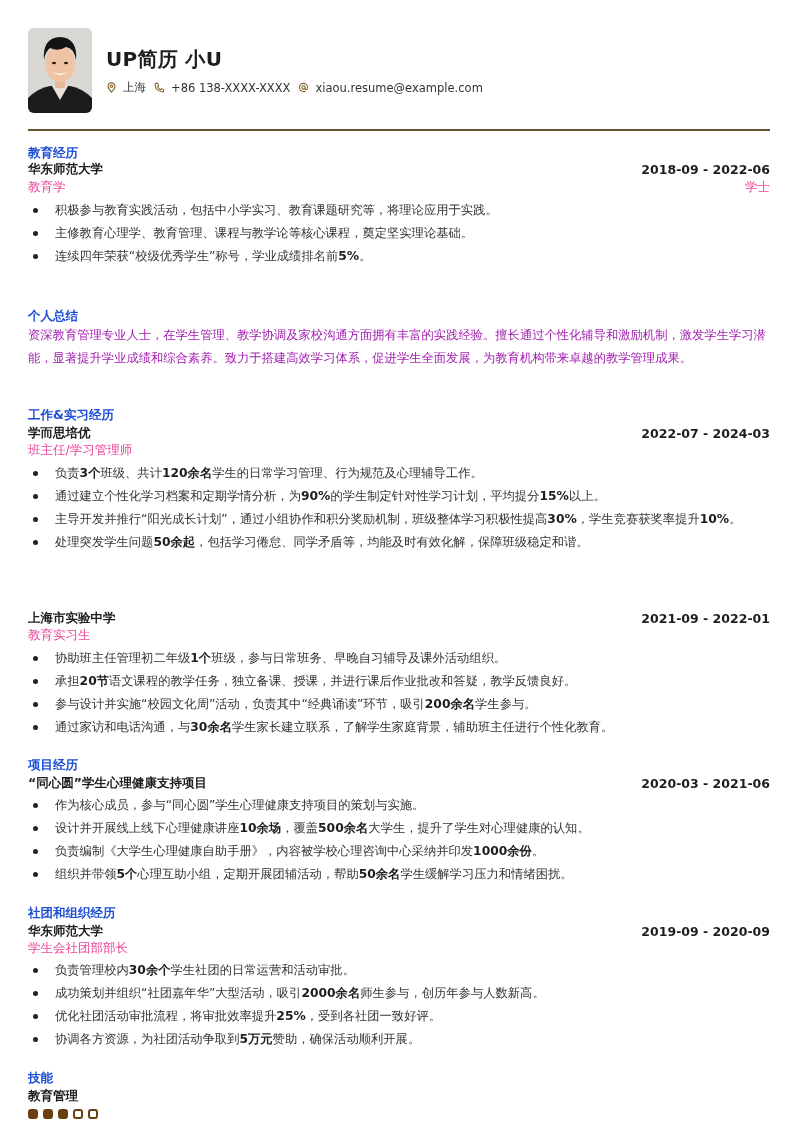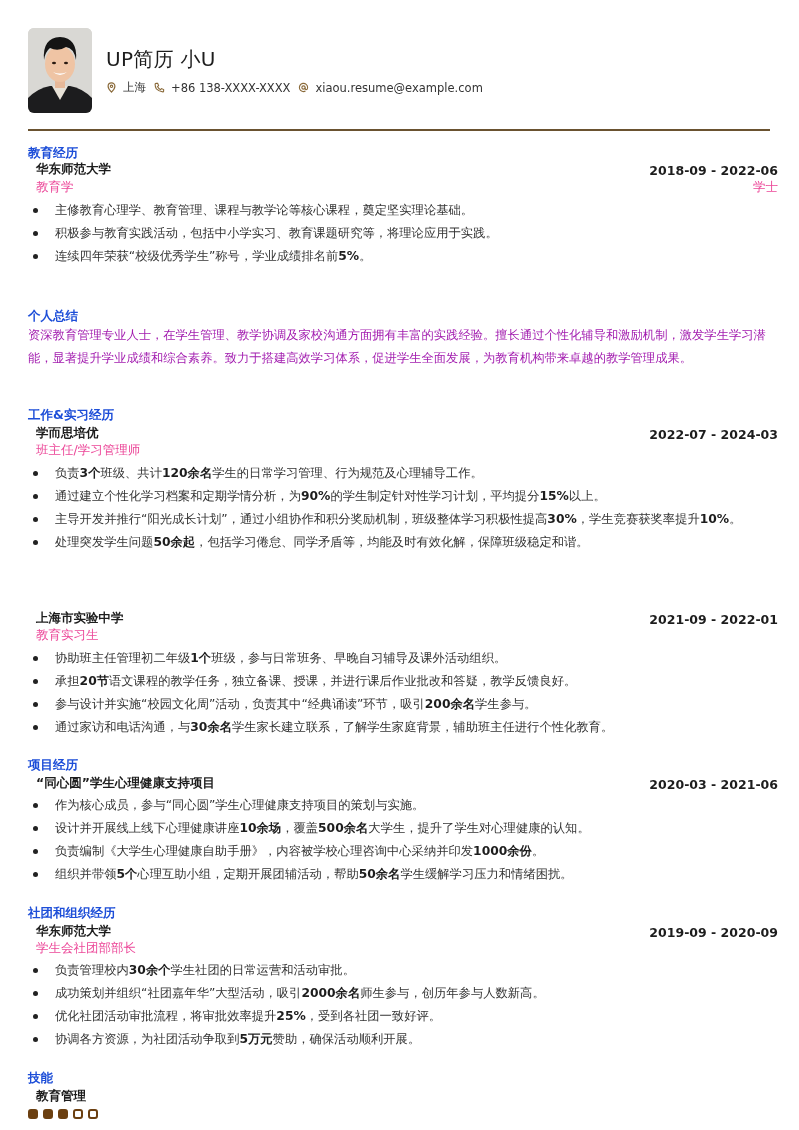--- a/index.html
+++ b/index.html
@@ -2,29 +2,29 @@
 <html><head>
 <meta charset="utf-8">
 <style>
   * { box-sizing: border-box; margin: 0; padding: 0; }
   html, body { width: 799px; height: 1130px; background: #ffffff; overflow: hidden; }
   body { font-family: "DejaVu Sans", "Liberation Sans", sans-serif; color: #222; position: relative; }
   .page { position: absolute; left: 0; top: 0; width: 799px; height: 1130px; }
 
   .header { position: absolute; left: 28px; top: 28px; width: 742px; height: 86px; }
   .photo { position: absolute; left: 0; top: 0; width: 64px; height: 85px; border-radius: 6px; overflow: hidden; background: #d7d6d2; }
-  .name { position: absolute; left: 78px; top: 18px; font-size: 20px; font-weight: 400; color: #1d1d1d; letter-spacing: 0.3px; white-space: nowrap; }
+  .name { position: absolute; left: 78px; top: 18px; font-size: 20px; font-weight: 700; color: #1d1d1d; letter-spacing: 0.3px; white-space: nowrap; }
   .contacts { position: absolute; left: 78px; top: 52px; display: flex; align-items: center; font-size: 11.5px; color: #333; white-space: nowrap; }
   .contact { display: flex; align-items: center; margin-right: 8px; }
   .contact svg { width: 11px; height: 11px; margin-right: 6px; flex: none; }
 
   .divider { position: absolute; left: 28px; top: 129px; width: 742px; height: 2px; background: #6a5230; }
 
   .section-title { position: absolute; left: 28px; font-size: 12.5px; font-weight: bold; color: #1d4ed8; white-space: nowrap; }
-  .row { position: absolute; left: 36px; width: 742px; height: 18px; display: flex; justify-content: space-between; align-items: flex-end; gap: 19px; }
+  .row { position: absolute; left: 28px; width: 742px; height: 18px; display: flex; justify-content: space-between; align-items: center; gap: 19px; }
   .org { font-size: 12.5px; font-weight: bold; color: #1d1d1d; white-space: nowrap; }
   .date { font-size: 12.5px; font-weight: bold; color: #1d1d1d; white-space: nowrap; }
   .sub { font-size: 12.5px; color: #ec4899; white-space: nowrap; }
   .bullets { position: absolute; left: 28px; width: 742px; list-style: none; }
   .bullets li { position: relative; padding-left: 27px; font-size: 12.3px; line-height: 23px; color: #333; }
   .bullets li::before { content: ""; position: absolute; left: 5px; top: 9px; width: 5px; height: 5px; border-radius: 50%; background: #222; }
   .bullets li b { color: #1d1d1d; }
   .para { position: absolute; left: 28px; width: 742px; font-size: 12.3px; line-height: 23px; color: #a21caf; }
 
   .dots { position: absolute; left: 28px; top: 1109px; display: flex; }
@@ -80,22 +80,22 @@
   <div class="section-title" style="top:145px">教育经历</div>
   <div class="row" style="top:160px">
     <span class="org">华东师范大学</span>
     <span class="date">2018-09 - 2022-06</span>
   </div>
   <div class="row" style="top:178px">
     <span class="sub">教育学</span>
     <span class="sub">学士</span>
   </div>
   <ul class="bullets" style="top:199px">
+      <li>积极参与教育实践活动，包括中小学实习、教育课题研究等，将理论应用于实践。</li>
       <li>主修教育心理学、教育管理、课程与教学论等核心课程，奠定坚实理论基础。</li>
-      <li>积极参与教育实践活动，包括中小学实习、教育课题研究等，将理论应用于实践。</li>
       <li>连续四年荣获“校级优秀学生”称号，学业成绩排名前<b>5%</b>。</li>
     </ul>
 
   <div class="section-title" style="top:308px">个人总结</div>
   <div class="para" style="top:324px">资深教育管理专业人士，在学生管理、教学协调及家校沟通方面拥有丰富的实践经验。擅长通过个性化辅导和激励机制，激发学生学习潜能，显著提升学业成绩和综合素养。致力于搭建高效学习体系，促进学生全面发展，为教育机构带来卓越的教学管理成果。</div>
 
   <div class="section-title" style="top:407px">工作&amp;实习经历</div>
   <div class="row" style="top:424px">
     <span class="org">学而思培优</span>
     <span class="date">2022-07 - 2024-03</span>

